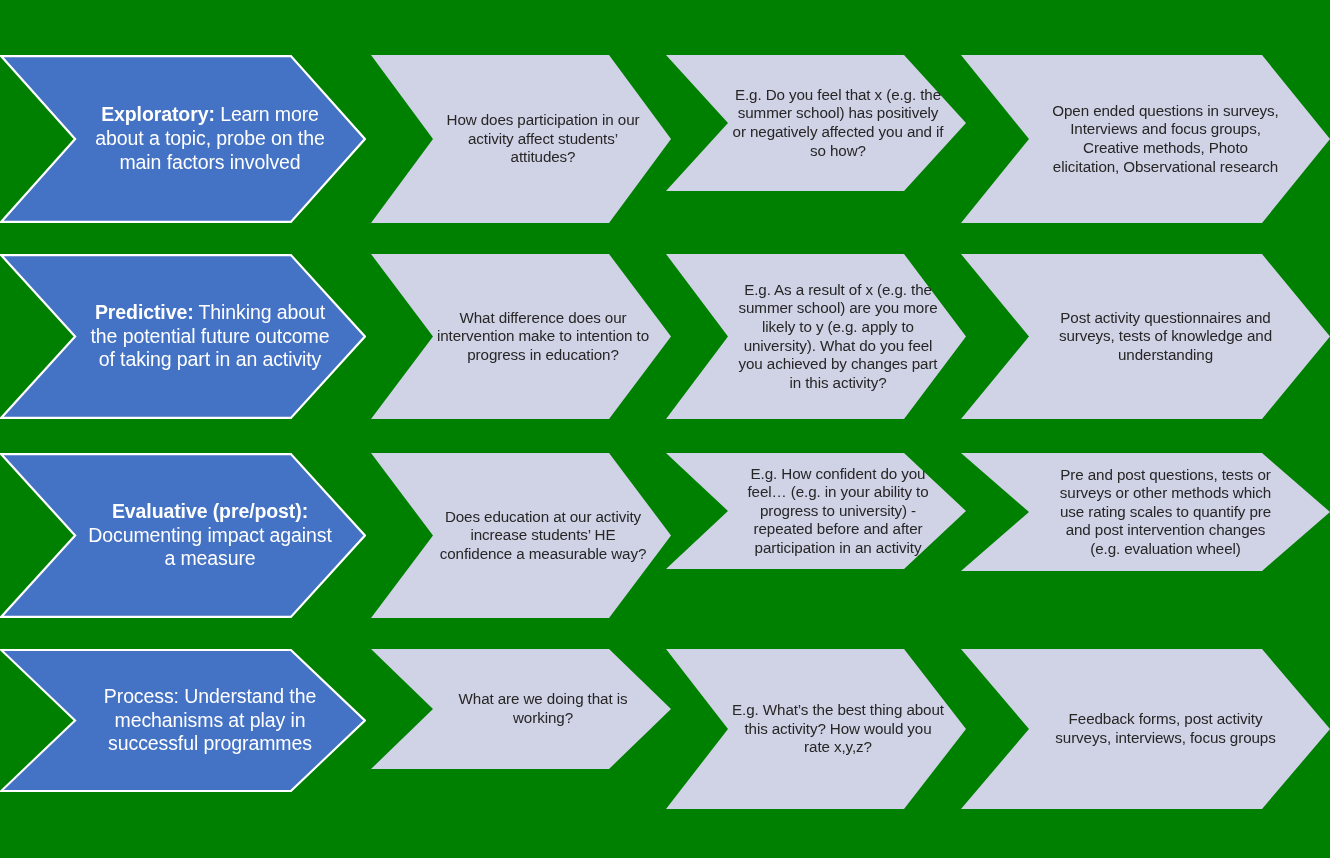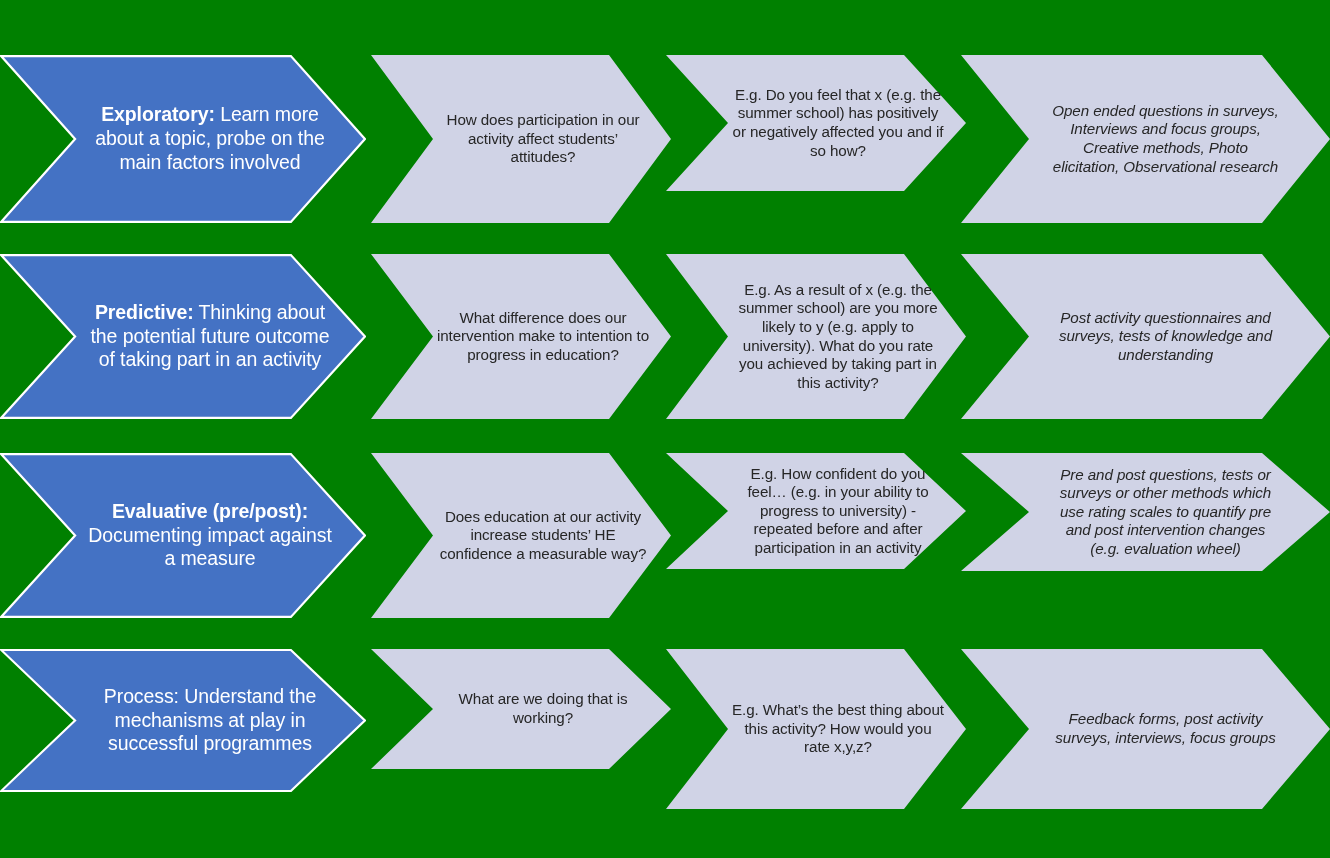--- a/index.html
+++ b/index.html
@@ -86,21 +86,20 @@
     width: 214px;
     margin-left: 44px;
   }
   .cell.q3 {
     left: 961px;
     width: 369px;
   }
   .cell.q3 .label {
     width: 230px;
     margin-left: 40px;
-    font-style: italic;
   }
 </style>
 </head>
 <body>
 
 <div id="diagram">
     <div class="row" style="top: 55px; height: 168px;">
       <div class="cell cat" style="height: 168px;">
         <svg class="shape" viewBox="0 0 366 168" preserveAspectRatio="none">
           <polygon points="1.1,1.1 290.9,1.1 364.9,84.0 290.9,166.9 1.1,166.9 75.1,84.0" fill="#4472C4" stroke="#FFFFFF" stroke-width="2.2" stroke-linejoin="miter"></polygon>
@@ -136,21 +135,21 @@
       <div class="cell lav q1" style="height: 165px;">
         <svg class="shape" viewBox="0 0 300 165" preserveAspectRatio="none">
           <polygon points="0.0,0.0 238.0,0.0 300.0,82.5 238.0,165.0 0.0,165.0 62.0,82.5" fill="#D0D3E6"></polygon>
         </svg>
         <div class="label">What difference does our intervention make to intention to progress in education?</div>
       </div>
       <div class="cell lav q2" style="height: 165px;">
         <svg class="shape" viewBox="0 0 300 165" preserveAspectRatio="none">
           <polygon points="0.0,0.0 238.0,0.0 300.0,82.5 238.0,165.0 0.0,165.0 62.0,82.5" fill="#D0D3E6"></polygon>
         </svg>
-        <div class="label">E.g. As a result of x (e.g. the summer school) are you more likely to y (e.g. apply to university). What do you rate you achieved by taking part in this activity?</div>
+        <div class="label">E.g. As a result of x (e.g. the summer school) are you more likely to y (e.g. apply to university). What do you feel you achieved by changes part in this activity?</div>
       </div>
       <div class="cell lav q3" style="height: 165px;">
         <svg class="shape" viewBox="0 0 369 165" preserveAspectRatio="none">
           <polygon points="0.0,0.0 301.0,0.0 369.0,82.5 301.0,165.0 0.0,165.0 68.0,82.5" fill="#D0D3E6"></polygon>
         </svg>
         <div class="label">Post activity questionnaires and surveys, tests of knowledge and understanding</div>
       </div>
     </div>
     <div class="row" style="top: 453px; height: 165px;">
       <div class="cell cat" style="height: 165px;">

